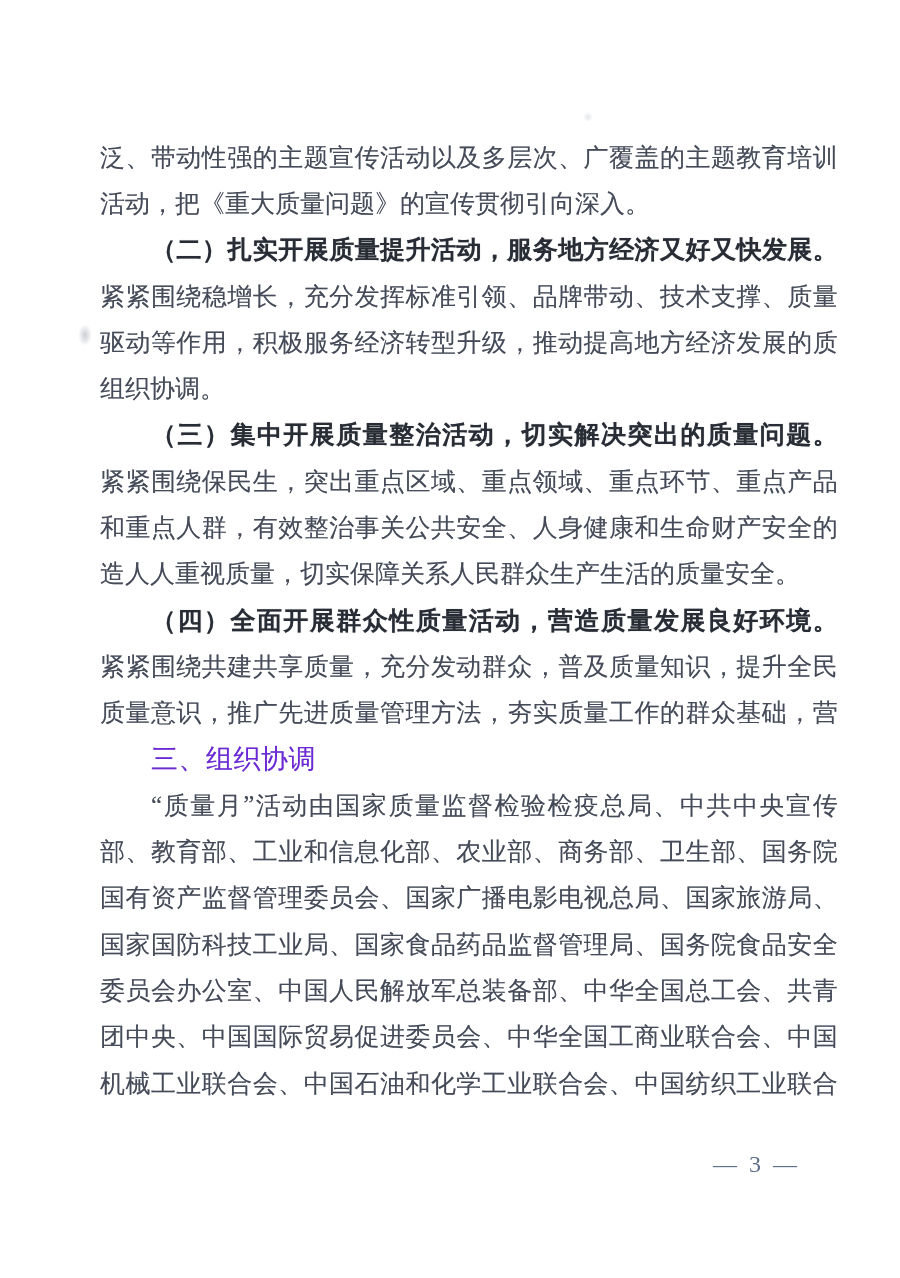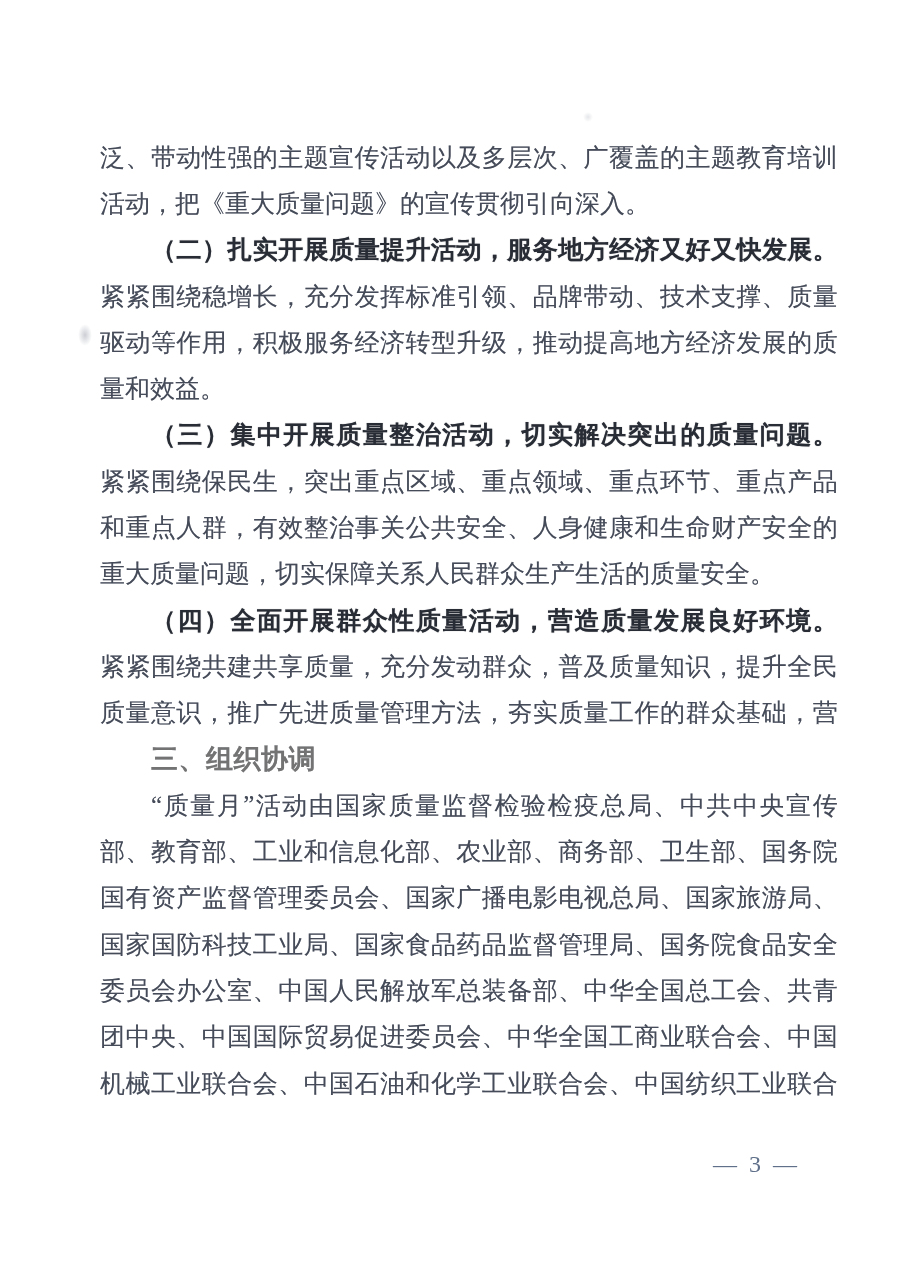--- a/index.html
+++ b/index.html
@@ -38,24 +38,24 @@
   .line.indent { padding-left: 51px; }
   
   .line.hd {
     font-weight: bold;
     color: #282c35;
     text-shadow: 0 0 0.8px rgba(40,44,53,0.55);
   }
   
   .line.sec {
     font-family: "Liberation Sans", "DejaVu Sans", sans-serif;
-    font-weight: bold;
+    font-weight: normal;
     font-size: 27px;
     letter-spacing: 0.5px;
-    color: #737373;
+    color: #6d28d9;
   }
   .pagenum {
     position: absolute;
     top: 1151px;
     right: 100px;
     font-size: 24px;
     letter-spacing: 3px;
     color: #60708a;
     font-family: "Liberation Serif", "DejaVu Serif", serif;
   }
@@ -71,25 +71,25 @@
 </head>
 <body>
 
 <div class="page">
   <div class="textblock">
     <div class="line j"><span>泛</span><span>、</span><span>带</span><span>动</span><span>性</span><span>强</span><span>的</span><span>主</span><span>题</span><span>宣</span><span>传</span><span>活</span><span>动</span><span>以</span><span>及</span><span>多</span><span>层</span><span>次</span><span>、</span><span>广</span><span>覆</span><span>盖</span><span>的</span><span>主</span><span>题</span><span>教</span><span>育</span><span>培</span><span>训</span></div>
     <div class="line">活动，把《重大质量问题》的宣传贯彻引向深入。</div>
     <div class="line hd j indent"><span>（</span><span>二</span><span>）</span><span>扎</span><span>实</span><span>开</span><span>展</span><span>质</span><span>量</span><span>提</span><span>升</span><span>活</span><span>动</span><span>，</span><span>服</span><span>务</span><span>地</span><span>方</span><span>经</span><span>济</span><span>又</span><span>好</span><span>又</span><span>快</span><span>发</span><span>展</span><span>。</span></div>
     <div class="line j"><span>紧</span><span>紧</span><span>围</span><span>绕</span><span>稳</span><span>增</span><span>长</span><span>，</span><span>充</span><span>分</span><span>发</span><span>挥</span><span>标</span><span>准</span><span>引</span><span>领</span><span>、</span><span>品</span><span>牌</span><span>带</span><span>动</span><span>、</span><span>技</span><span>术</span><span>支</span><span>撑</span><span>、</span><span>质</span><span>量</span></div>
     <div class="line j"><span>驱</span><span>动</span><span>等</span><span>作</span><span>用</span><span>，</span><span>积</span><span>极</span><span>服</span><span>务</span><span>经</span><span>济</span><span>转</span><span>型</span><span>升</span><span>级</span><span>，</span><span>推</span><span>动</span><span>提</span><span>高</span><span>地</span><span>方</span><span>经</span><span>济</span><span>发</span><span>展</span><span>的</span><span>质</span></div>
-    <div class="line">量和效益。</div>
+    <div class="line">组织协调。</div>
     <div class="line hd j indent"><span>（</span><span>三</span><span>）</span><span>集</span><span>中</span><span>开</span><span>展</span><span>质</span><span>量</span><span>整</span><span>治</span><span>活</span><span>动</span><span>，</span><span>切</span><span>实</span><span>解</span><span>决</span><span>突</span><span>出</span><span>的</span><span>质</span><span>量</span><span>问</span><span>题</span><span>。</span></div>
     <div class="line j"><span>紧</span><span>紧</span><span>围</span><span>绕</span><span>保</span><span>民</span><span>生</span><span>，</span><span>突</span><span>出</span><span>重</span><span>点</span><span>区</span><span>域</span><span>、</span><span>重</span><span>点</span><span>领</span><span>域</span><span>、</span><span>重</span><span>点</span><span>环</span><span>节</span><span>、</span><span>重</span><span>点</span><span>产</span><span>品</span></div>
     <div class="line j"><span>和</span><span>重</span><span>点</span><span>人</span><span>群</span><span>，</span><span>有</span><span>效</span><span>整</span><span>治</span><span>事</span><span>关</span><span>公</span><span>共</span><span>安</span><span>全</span><span>、</span><span>人</span><span>身</span><span>健</span><span>康</span><span>和</span><span>生</span><span>命</span><span>财</span><span>产</span><span>安</span><span>全</span><span>的</span></div>
-    <div class="line">重大质量问题，切实保障关系人民群众生产生活的质量安全。</div>
+    <div class="line">造人人重视质量，切实保障关系人民群众生产生活的质量安全。</div>
     <div class="line hd j indent"><span>（</span><span>四</span><span>）</span><span>全</span><span>面</span><span>开</span><span>展</span><span>群</span><span>众</span><span>性</span><span>质</span><span>量</span><span>活</span><span>动</span><span>，</span><span>营</span><span>造</span><span>质</span><span>量</span><span>发</span><span>展</span><span>良</span><span>好</span><span>环</span><span>境</span><span>。</span></div>
     <div class="line j"><span>紧</span><span>紧</span><span>围</span><span>绕</span><span>共</span><span>建</span><span>共</span><span>享</span><span>质</span><span>量</span><span>，</span><span>充</span><span>分</span><span>发</span><span>动</span><span>群</span><span>众</span><span>，</span><span>普</span><span>及</span><span>质</span><span>量</span><span>知</span><span>识</span><span>，</span><span>提</span><span>升</span><span>全</span><span>民</span></div>
     <div class="line j"><span>质</span><span>量</span><span>意</span><span>识</span><span>，</span><span>推</span><span>广</span><span>先</span><span>进</span><span>质</span><span>量</span><span>管</span><span>理</span><span>方</span><span>法</span><span>，</span><span>夯</span><span>实</span><span>质</span><span>量</span><span>工</span><span>作</span><span>的</span><span>群</span><span>众</span><span>基</span><span>础</span><span>，</span><span>营</span></div>
     <div class="line sec indent">三、组织协调</div>
     <div class="line j indent"><span>“</span><span>质</span><span>量</span><span>月</span><span>”</span><span>活</span><span>动</span><span>由</span><span>国</span><span>家</span><span>质</span><span>量</span><span>监</span><span>督</span><span>检</span><span>验</span><span>检</span><span>疫</span><span>总</span><span>局</span><span>、</span><span>中</span><span>共</span><span>中</span><span>央</span><span>宣</span><span>传</span></div>
     <div class="line j"><span>部</span><span>、</span><span>教</span><span>育</span><span>部</span><span>、</span><span>工</span><span>业</span><span>和</span><span>信</span><span>息</span><span>化</span><span>部</span><span>、</span><span>农</span><span>业</span><span>部</span><span>、</span><span>商</span><span>务</span><span>部</span><span>、</span><span>卫</span><span>生</span><span>部</span><span>、</span><span>国</span><span>务</span><span>院</span></div>
     <div class="line j"><span>国</span><span>有</span><span>资</span><span>产</span><span>监</span><span>督</span><span>管</span><span>理</span><span>委</span><span>员</span><span>会</span><span>、</span><span>国</span><span>家</span><span>广</span><span>播</span><span>电</span><span>影</span><span>电</span><span>视</span><span>总</span><span>局</span><span>、</span><span>国</span><span>家</span><span>旅</span><span>游</span><span>局</span><span>、</span></div>
     <div class="line j"><span>国</span><span>家</span><span>国</span><span>防</span><span>科</span><span>技</span><span>工</span><span>业</span><span>局</span><span>、</span><span>国</span><span>家</span><span>食</span><span>品</span><span>药</span><span>品</span><span>监</span><span>督</span><span>管</span><span>理</span><span>局</span><span>、</span><span>国</span><span>务</span><span>院</span><span>食</span><span>品</span><span>安</span><span>全</span></div>
     <div class="line j"><span>委</span><span>员</span><span>会</span><span>办</span><span>公</span><span>室</span><span>、</span><span>中</span><span>国</span><span>人</span><span>民</span><span>解</span><span>放</span><span>军</span><span>总</span><span>装</span><span>备</span><span>部</span><span>、</span><span>中</span><span>华</span><span>全</span><span>国</span><span>总</span><span>工</span><span>会</span><span>、</span><span>共</span><span>青</span></div>
     <div class="line j"><span>团</span><span>中</span><span>央</span><span>、</span><span>中</span><span>国</span><span>国</span><span>际</span><span>贸</span><span>易</span><span>促</span><span>进</span><span>委</span><span>员</span><span>会</span><span>、</span><span>中</span><span>华</span><span>全</span><span>国</span><span>工</span><span>商</span><span>业</span><span>联</span><span>合</span><span>会</span><span>、</span><span>中</span><span>国</span></div>

